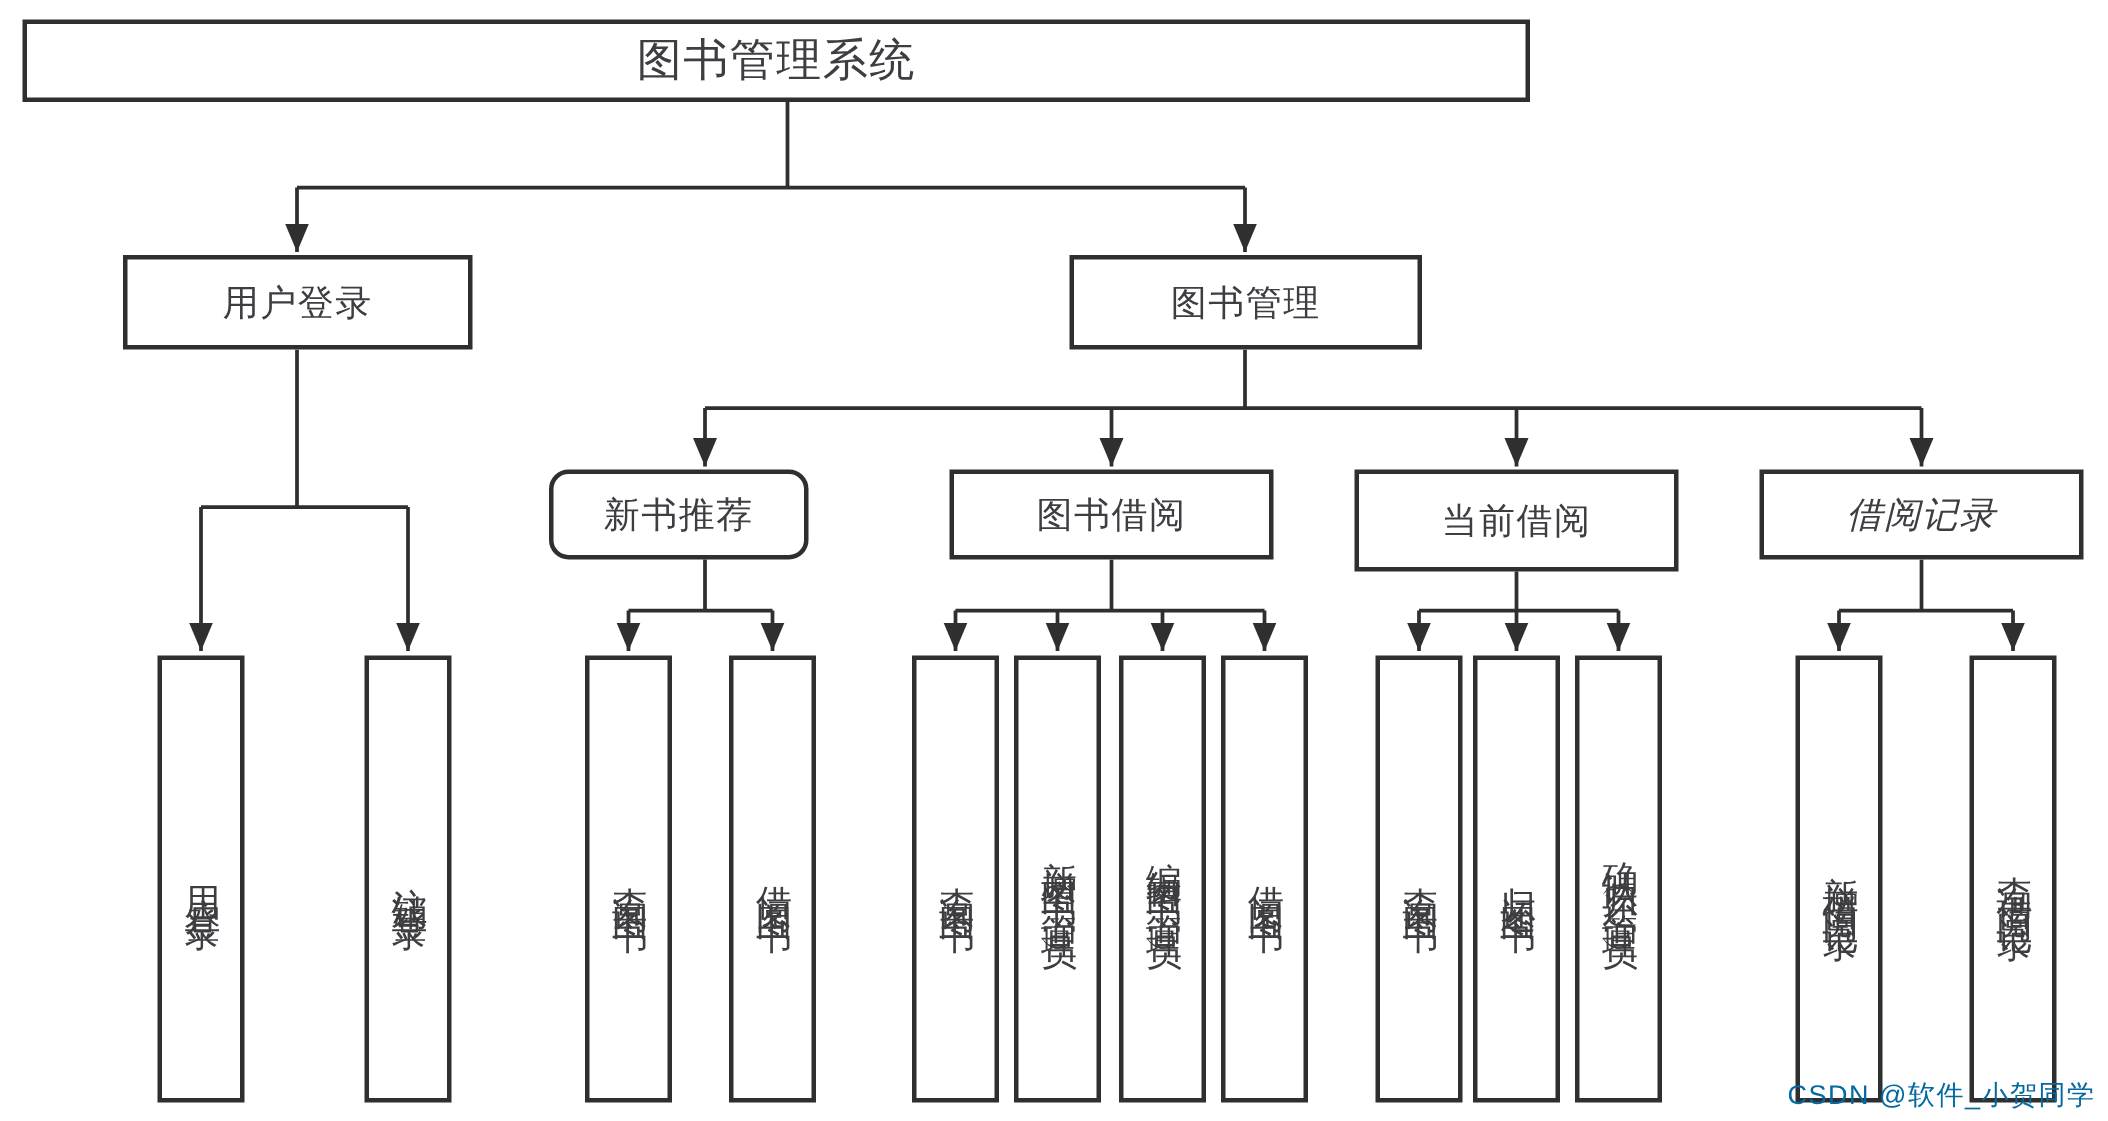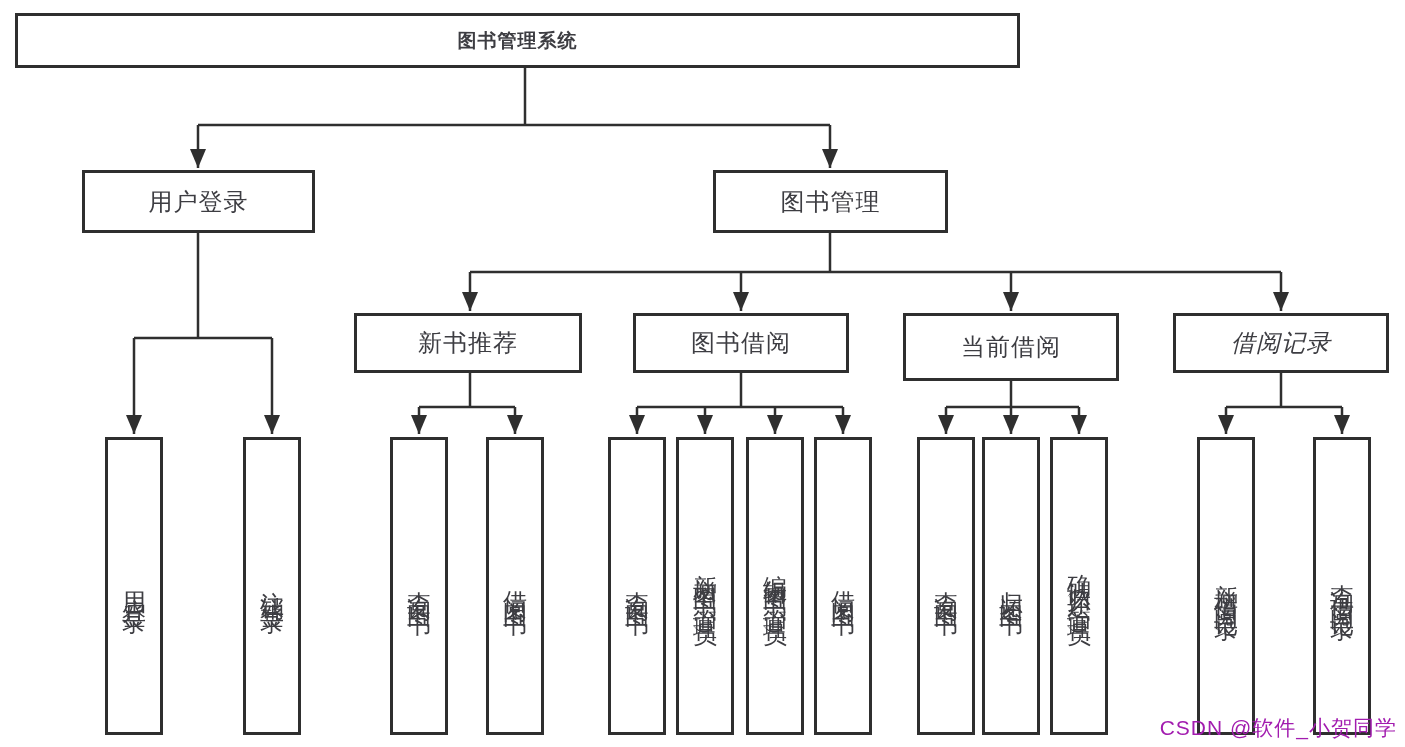--- a/index.html
+++ b/index.html
@@ -26,34 +26,34 @@
     align-items: center;
     justify-content: center;
     color: #3d3d42;
     z-index: 2;
   }
   .hbox span {
     font-size: 24px;
     letter-spacing: 1px;
     white-space: nowrap;
   }
-  .root-box span { font-size: 19px; font-weight: bold; }
+  .root-box span { font-size: 30px; }
   .vbox span {
     writing-mode: vertical-rl;
     text-orientation: mixed;
     font-size: 24px;
     letter-spacing: 7px;
     line-height: 1;
   }
   .watermark {
     position: absolute;
     right: 8px;
     bottom: 5px;
-    font-size: 21px;
-    color: #a21caf;
+    font-size: 18px;
+    color: #0369a1;
     letter-spacing: 1px;
     z-index: 5;
     white-space: nowrap;
   }
 </style>
 </head>
 <body>
 
 <div class="canvas">
 
@@ -111,21 +111,21 @@
     <span>图书管理系统</span>
   </div>
 
   <div class="node hbox" style="left:82px; top:170px; width:233px; height:63px;">
     <span>用户登录</span>
   </div>
   <div class="node hbox" style="left:713px; top:170px; width:235px; height:63px;">
     <span>图书管理</span>
   </div>
 
-  <div class="node hbox" style="left:354px; top:313px; width:228px; height:60px;">
+  <div class="node hbox" style="left:366px; top:313px; width:173px; height:60px;border-radius:13px;">
     <span>新书推荐</span>
   </div>
   <div class="node hbox" style="left:633px; top:313px; width:216px; height:60px;">
     <span>图书借阅</span>
   </div>
   <div class="node hbox" style="left:903px; top:313px; width:216px; height:68px;">
     <span>当前借阅</span>
   </div>
   <div class="node hbox" style="left:1173px; top:313px; width:216px; height:60px;font-style:italic;">
     <span>借阅记录</span>

